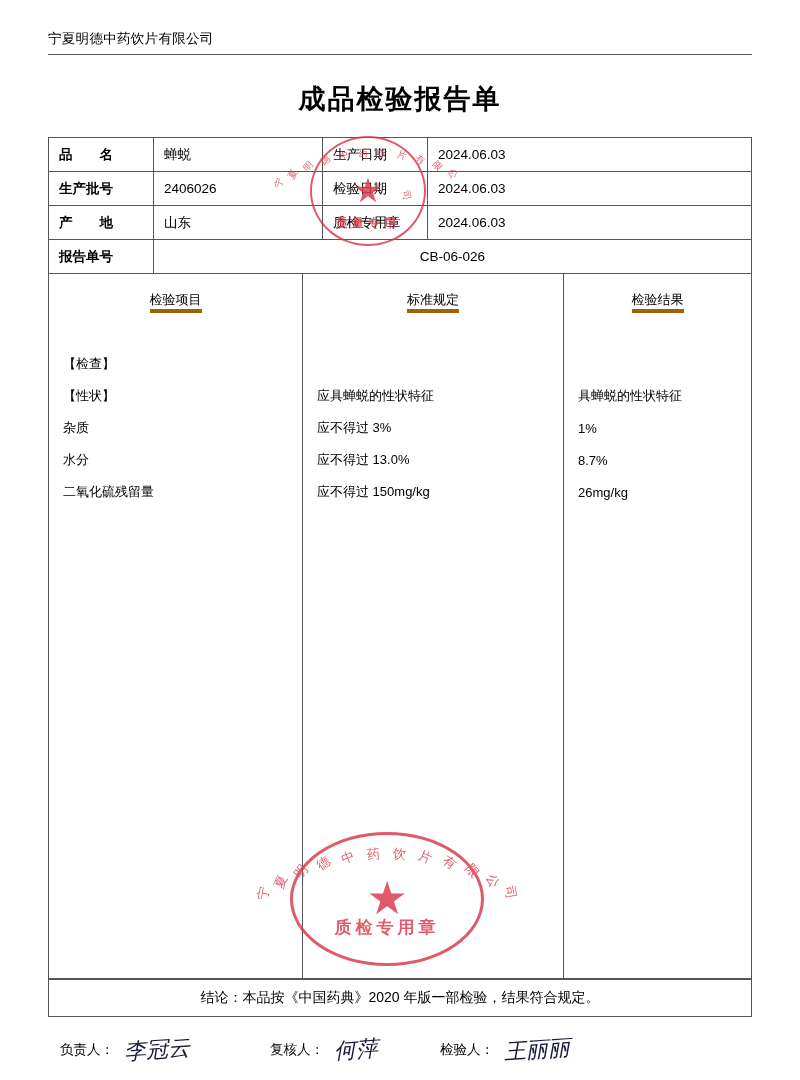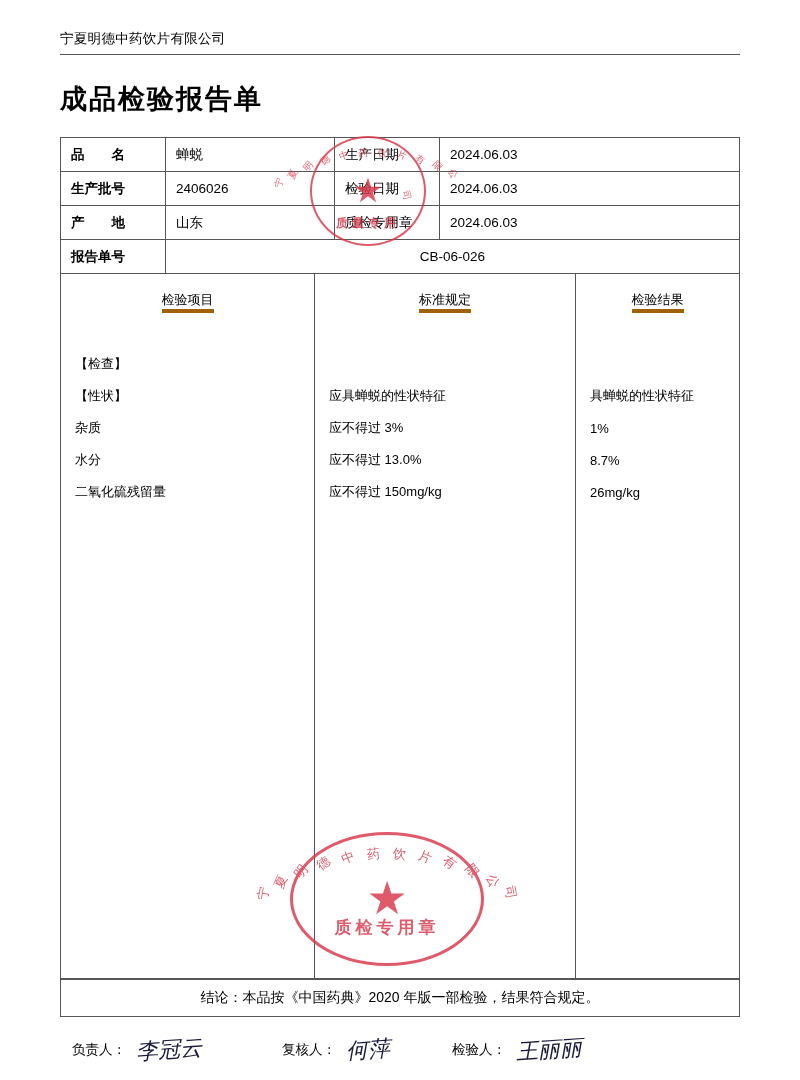--- a/index.html
+++ b/index.html
@@ -13,41 +13,41 @@
     font-family: "Liberation Serif", "DejaVu Serif", serif;
     color: #000;
     position: relative;
     overflow: hidden;
   }
   .page {
     position: relative;
     width: 800px;
     height: 1080px;
     box-sizing: border-box;
-    padding: 0 60px;
+    padding: 0 48px;
   }
   
   .top-row {
     display: flex;
     justify-content: space-between;
     align-items: flex-end;
     font-size: 13.5px;
     padding-top: 30px;
     letter-spacing: 0.3px;
   }
   .top-row .company { font-family: "Liberation Sans", sans-serif; font-size: 13.5px; }
   .top-row .docno { font-family: "Liberation Sans", sans-serif; font-size: 13.5px; }
 
   .rule {
     border-bottom: 1px solid #555;
     margin-top: 6px;
   }
 
   .doc-title {
-    text-align: left;
+    text-align: center;
     font-size: 27px;
     font-weight: bold;
     letter-spacing: 2px;
     margin: 26px 0 20px 0;
     font-family: Liberation Mono, monospace;
   }
 
   
   table.main {
     width: 100%;

